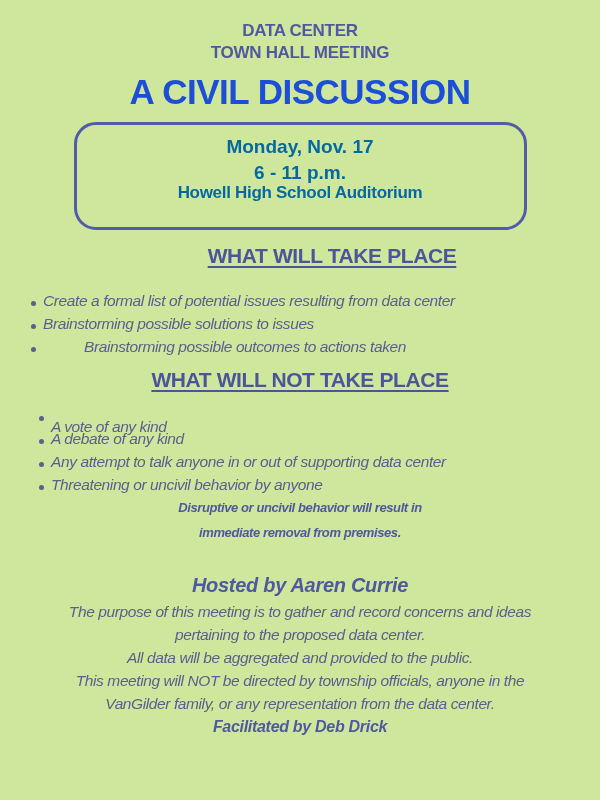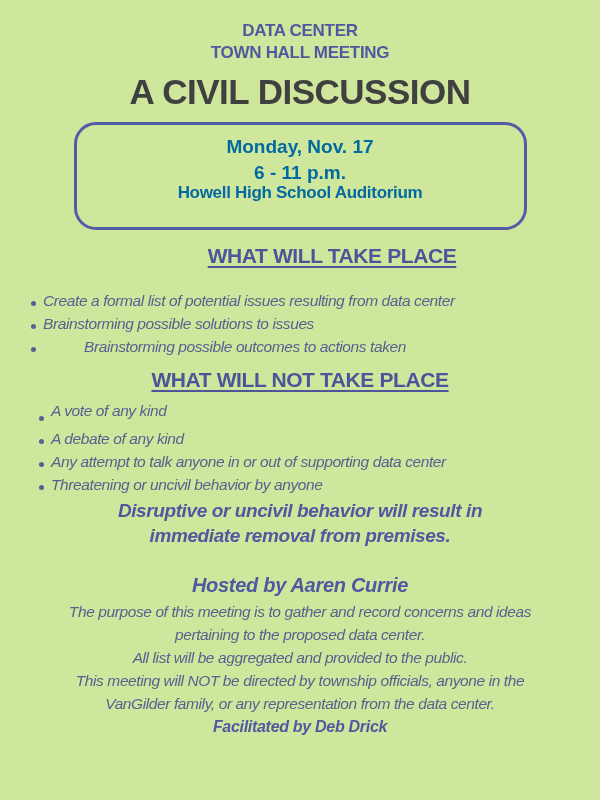--- a/index.html
+++ b/index.html
@@ -19,21 +19,21 @@
     .kicker {
       font-weight: bold;
       font-size: 17px;
       letter-spacing: -0.3px;
       color: #5058a0;
     }
     .headline {
       font-weight: bold;
       font-size: 35px;
       letter-spacing: -0.5px;
-      color: #404040;
+      color: #1d4ed8;
     }
     .event-box {
       position: absolute;
       left: 74px;
       top: 122px;
       width: 447px;
       height: 102px;
       border: 3px solid #535ca6;
       border-radius: 22px;
     }
@@ -58,21 +58,21 @@
     .bullet {
       position: absolute;
       width: 5px;
       height: 5px;
       border-radius: 50%;
       background: #5a5f90;
     }
     .warning {
       font-weight: bold;
       font-style: italic;
-      font-size: 19px;
+      font-size: 13px;
       letter-spacing: -0.4px;
       color: #5058a0;
     }
     .host {
       font-weight: bold;
       font-style: italic;
       font-size: 20px;
       letter-spacing: -0.3px;
       color: #5058a0;
     }
@@ -108,33 +108,33 @@
   <div class="list-item" style="left:43px; top:292px;">Create a formal list of potential issues resulting from data center</div>
   <div class="bullet" style="left:31px; top:324px;"></div>
   <div class="list-item" style="left:43px; top:315px;">Brainstorming possible solutions to issues</div>
   <div class="bullet" style="left:31px; top:347px;"></div>
   <div class="list-item" style="left:43px; top:338px;margin-left:41px;">Brainstorming possible outcomes to actions taken</div>
 </div>
 
 <div class="abs section-heading" style="top:368px;">WHAT WILL NOT TAKE PLACE</div>
 <div>
   <div class="bullet" style="left:39px; top:416px;"></div>
-  <div class="list-item" style="left:51px; top:402px;">A vote of any kind</div>
+  <div class="list-item" style="left:51px; top:418px;">A vote of any kind</div>
   <div class="bullet" style="left:39px; top:439px;"></div>
   <div class="list-item" style="left:51px; top:430px;">A debate of any kind</div>
   <div class="bullet" style="left:39px; top:462px;"></div>
   <div class="list-item" style="left:51px; top:453px;">Any attempt to talk anyone in or out of supporting data center</div>
   <div class="bullet" style="left:39px; top:485px;"></div>
   <div class="list-item" style="left:51px; top:476px;">Threatening or uncivil behavior by anyone</div>
 </div>
 
 <div class="abs warning" style="top:500px;">Disruptive or uncivil behavior will result in</div>
 <div class="abs warning" style="top:525px;">immediate removal from premises.</div>
 
 <div class="abs host" style="top:574px;">Hosted by Aaren Currie</div>
 
 <div class="abs para" style="top:603px;">The purpose of this meeting is to gather and record concerns and ideas</div>
 <div class="abs para" style="top:626px;">pertaining to the proposed data center.</div>
-<div class="abs para" style="top:649px;">All list will be aggregated and provided to the public.</div>
+<div class="abs para" style="top:649px;">All data will be aggregated and provided to the public.</div>
 <div class="abs para" style="top:672px;">This meeting will NOT be directed by township officials, anyone in the</div>
 <div class="abs para" style="top:695px;">VanGilder family, or any representation from the data center.</div>
 
 <div class="abs facilitator" style="top:718px;">Facilitated by Deb Drick</div>
 
 </body></html>

